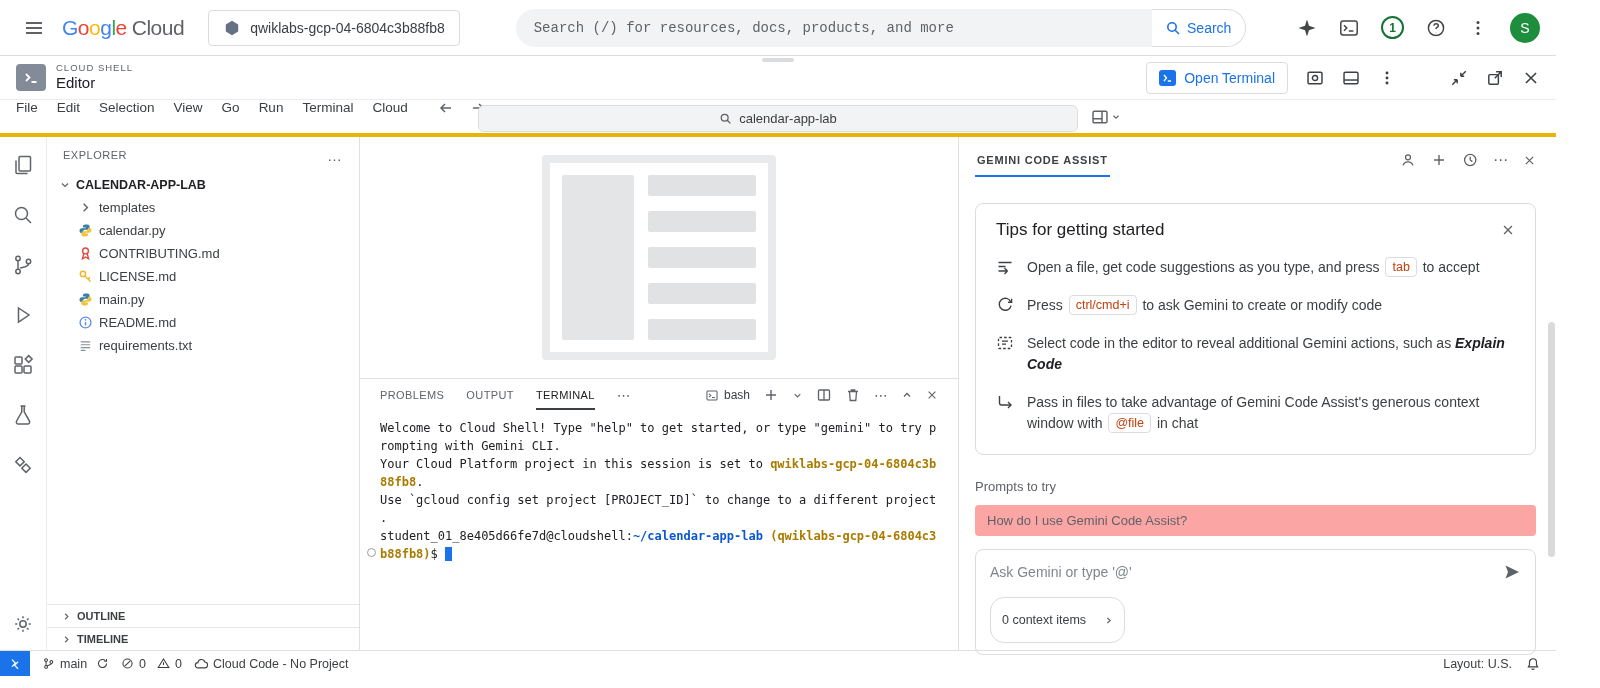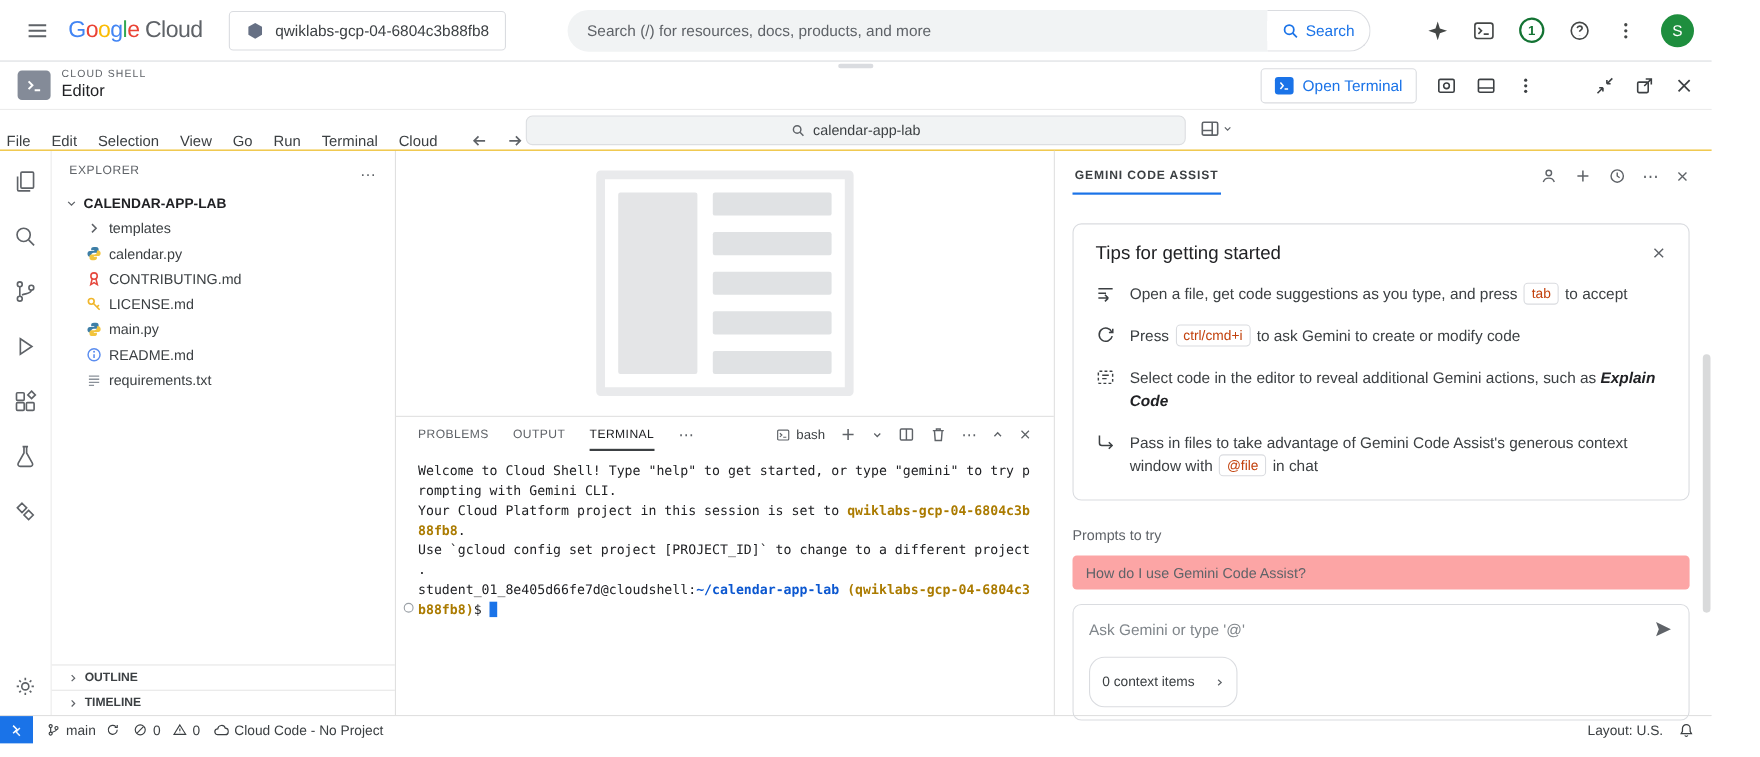--- a/index.html
+++ b/index.html
@@ -14,41 +14,41 @@
   .ic24 svg{width:24px;height:24px}
 
   
   .gcp-header{height:56px;display:flex;align-items:center;padding:0 16px;border-bottom:1px solid #dadce0;background:#fff;flex:0 0 auto}
   .hamburger{width:36px;height:36px;display:flex;align-items:center;justify-content:center;cursor:pointer}
   .logo{display:flex;align-items:baseline;margin-left:10px;font-size:21px;letter-spacing:-.5px}
   .logo .gword{font-weight:500}
   .logo .cword{color:#5f6368;margin-left:5px;font-weight:400}
   .proj-select{margin-left:24px;height:36px;border:1px solid #dadce0;border-radius:4px;display:flex;align-items:center;gap:9px;padding:0 14px;font-size:14px;color:#3c4043;cursor:pointer}
   .search-wrap{display:flex;margin-left:56px;width:730px;height:38px}
-  .search-input{flex:1;background:#f1f3f4;border:none;outline:none;border-radius:19px 0 0 19px;padding:0 18px;font-size:14px;color:#202124;font-family:Liberation Sans, sans-serif}
+  .search-input{flex:1;background:#f1f3f4;border:none;outline:none;border-radius:19px 0 0 19px;padding:0 18px;font-size:14px;color:#202124;font-family:Liberation Mono, monospace}
   .search-input::placeholder{color:#5f6368}
   .search-btn{width:94px;border:1px solid #dadce0;border-left:none;border-radius:0 19px 19px 0;background:#fff;display:flex;align-items:center;justify-content:center;gap:6px;color:#1a73e8;font-size:14px;font-weight:500;cursor:pointer}
   .gcp-right{margin-left:auto;display:flex;align-items:center;gap:22px}
   .credit-badge{width:23px;height:23px;border:2px solid #137333;border-radius:50%;color:#137333;font-size:12px;font-weight:700;display:flex;align-items:center;justify-content:center;cursor:pointer}
   .avatar{width:30px;height:30px;border-radius:50%;background:#1e8e3e;color:#fff;font-size:14px;font-weight:500;display:flex;align-items:center;justify-content:center;cursor:pointer}
 
   
   .shell-header{height:44px;display:flex;align-items:center;padding:0 16px;position:relative;border-bottom:1px solid #ececec;flex:0 0 auto}
   .shell-logo{width:30px;height:27px;border-radius:4px;background:#848b98;display:flex;align-items:center;justify-content:center}
   .shell-titles{margin-left:10px;line-height:1.1}
   .shell-overline{font-size:9.5px;letter-spacing:1px;color:#5f6368;font-weight:500}
   .shell-title{font-size:15px;color:#202124;margin-top:2px}
   .drag-handle{position:absolute;left:50%;top:2px;transform:translateX(-50%);width:32px;height:4px;border-radius:2px;background:#dadce0}
   .shell-right{margin-left:auto;display:flex;align-items:center;gap:18px}
   .open-terminal-btn{height:32px;border:1px solid #dadce0;border-radius:4px;background:#fff;display:flex;align-items:center;gap:8px;padding:0 12px;color:#1a73e8;font-size:14px;font-weight:500;cursor:pointer}
   .term-badge{width:17px;height:16px;border-radius:3px;background:#1a73e8;display:flex;align-items:center;justify-content:center}
   .shell-right .spacer{width:18px}
 
   
-  .menubar{height:37px;display:flex;align-items:flex-end;padding:0 6px;border-bottom:1px solid #eab308;position:relative;font-size:13.5px;color:#3c4043;flex:0 0 auto}
+  .menubar{height:37px;display:flex;align-items:flex-start;padding:0 16px;border-bottom:4px solid #eab308;position:relative;font-size:13.5px;color:#3c4043;flex:0 0 auto}
   .menu-items{display:flex;gap:19px}
   .menu-item{cursor:pointer}
   .nav-arrows{display:flex;gap:16px;margin-left:30px;color:#9aa0a6}
   .command-center{position:absolute;left:50%;top:5px;transform:translateX(-50%);width:600px;height:27px;background:#f1f3f4;border:1px solid #dcdee1;border-radius:6px;display:flex;align-items:center;justify-content:center;gap:7px;font-size:13px;color:#3c4043;cursor:pointer}
   .layout-btn{position:absolute;left:calc(50% + 313px);top:8px;display:flex;align-items:center;gap:2px;color:#5f6368;cursor:pointer}
 
   
   .main{flex:1 1 auto;display:flex;min-height:0}
   .activitybar{width:47px;display:flex;flex-direction:column;align-items:center;padding-top:16px;gap:26px;border-right:1px solid #ececec;flex:0 0 auto}
   .act{color:#5f6368;cursor:pointer}

